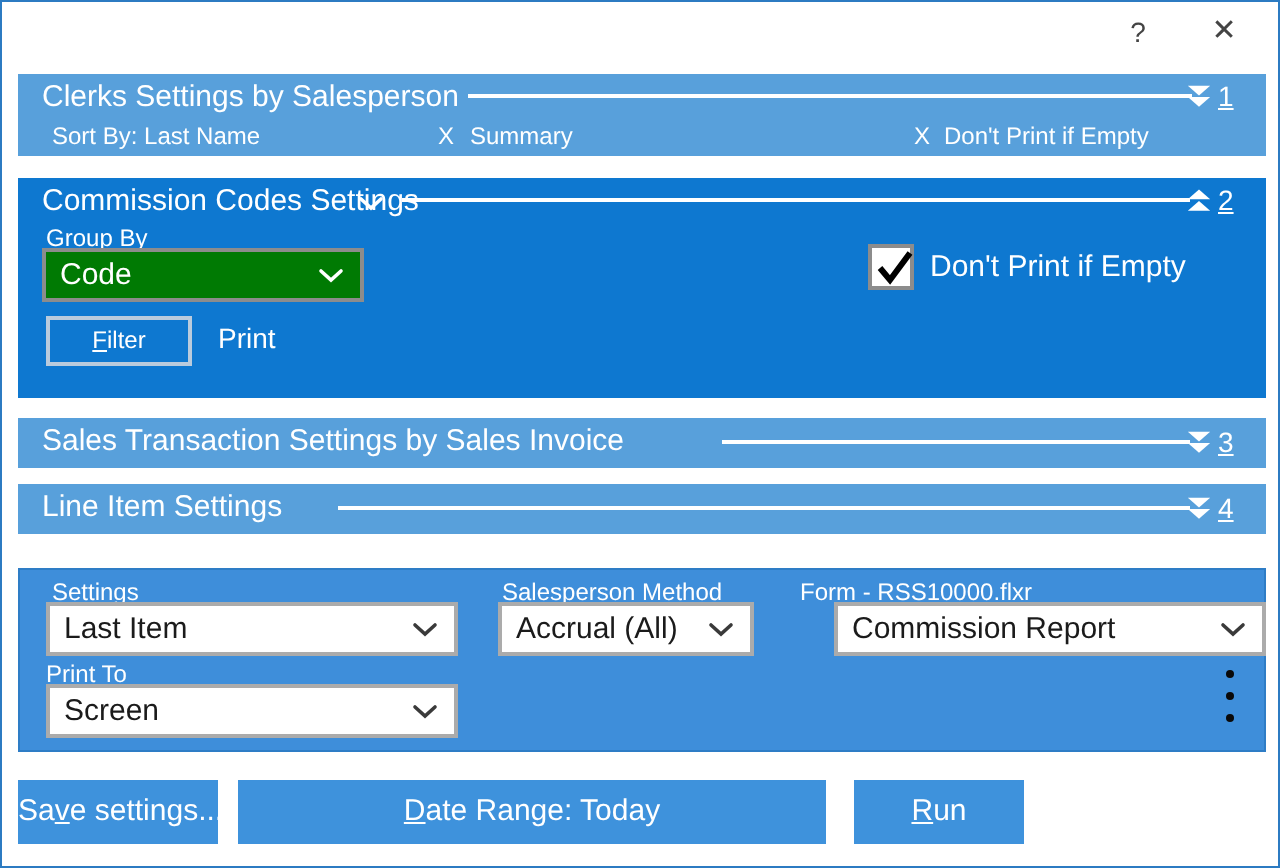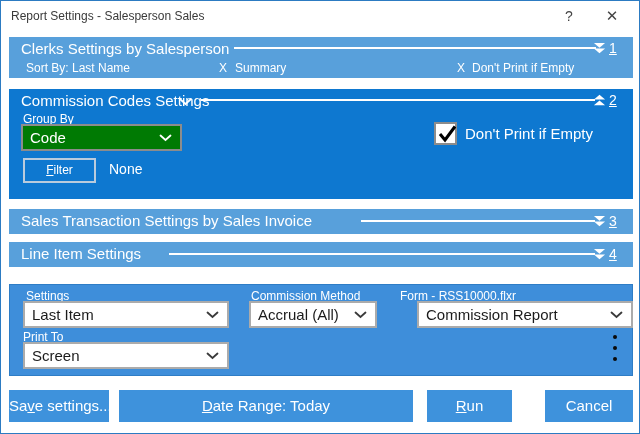--- a/index.html
+++ b/index.html
@@ -59,21 +59,20 @@
   
   .abtn{position:absolute;top:389px;height:32px;background:var(--button-blue);color:#fff;
     font-size:15px;text-align:center;line-height:32px;white-space:nowrap;}
 </style>
 </head>
 <body>
 
 <div class="dialog">
 
   <div class="titlebar">
-    <span class="title-text">Report Settings - Salesperson Sales</span>
     <span class="tb-btn tb-help">?</span>
     <span class="tb-btn tb-close">✕</span>
   </div>
 
   <div class="section sec-light" style="top:36px;height:41px;">
     <span class="sec-title">Clerks Settings by Salesperson</span>
     <span class="hrule" style="left:225px;top:10px;width:362px;"></span>
     <svg class="dblchev" style="left:584px;top:5px;" viewBox="0 0 14 14">
       <polygon points="1,1 13,1 7,6.2" fill="#fff"></polygon>
         <polygon points="1,7 13,7 7,12.2" fill="#fff"></polygon>
@@ -108,21 +107,21 @@
     </div>
 
     <div class="checkbox" style="left:425px;top:33px;">
       <svg width="22" height="20" viewBox="0 0 22 20">
         <path d="M3 10 L8 16 L18 2.5" fill="none" stroke="#000" stroke-width="3"></path>
       </svg>
     </div>
     <span class="cb-label" style="left:456px;top:33px;">Don't Print if Empty</span>
 
     <button class="filter-btn"><span class="u">F</span><span>ilter</span></button>
-    <span class="filter-val">None</span>
+    <span class="filter-val">Print</span>
   </div>
 
   <div class="section sec-light" style="top:208px;height:25px;text-align:center;">
     <span class="sec-title">Sales Transaction Settings by Sales Invoice</span>
     <span class="hrule" style="left:352px;top:11px;width:234px;"></span>
     <svg class="dblchev" style="left:584px;top:6px;" viewBox="0 0 14 14">
       <polygon points="1,1 13,1 7,6.2" fill="#fff"></polygon>
         <polygon points="1,7 13,7 7,12.2" fill="#fff"></polygon>
     </svg>
     <span class="sec-num" style="top:5px;">3</span>
@@ -141,21 +140,21 @@
   <div class="panel"></div>
 
   <span class="lbl" style="left:25px;top:288px;">Settings</span>
   <div class="combo" style="left:22px;top:300px;width:206px;">
     <span class="val">Last Item</span>
     <svg class="chev" width="13" height="8" viewBox="0 0 13 8">
       <polyline points="1.5,1.5 6.5,6 11.5,1.5" fill="none" stroke="#3a3a3a" stroke-width="1.8" stroke-linecap="round"></polyline>
     </svg>
   </div>
 
-  <span class="lbl" style="left:250px;top:288px;"><span>Commission </span><span class="u">M</span><span>ethod</span></span>
+  <span class="lbl" style="left:250px;top:288px;"><span>Salesperson </span><span class="u">M</span><span>ethod</span></span>
   <div class="combo" style="left:248px;top:300px;width:128px;">
     <span class="val">Accrual (All)</span>
     <svg class="chev" width="13" height="8" viewBox="0 0 13 8">
       <polyline points="1.5,1.5 6.5,6 11.5,1.5" fill="none" stroke="#3a3a3a" stroke-width="1.8" stroke-linecap="round"></polyline>
     </svg>
   </div>
 
   <span class="lbl" style="left:399px;top:288px;">Form - RSS10000.flxr</span>
   <div class="combo" style="left:416px;top:300px;width:216px;">
     <span class="val">Commission Report</span>
@@ -174,15 +173,14 @@
 
   <div class="ellipsis">
       <i></i>
       <i></i>
       <i></i>
     </div>
 
   <div class="abtn" style="left:8px;width:100px;"><span>Sa</span><span class="u">v</span><span>e settings...</span></div>
   <div class="abtn" style="left:426px;width:85px;"><span class="u">R</span><span>un</span></div>
   <div class="abtn" style="left:118px;width:294px;"><span class="u">D</span><span>ate Range: Today</span></div>
-  <div class="abtn" style="left:544px;width:88px;">Cancel</div>
 
 </div>
 
 </body></html>

